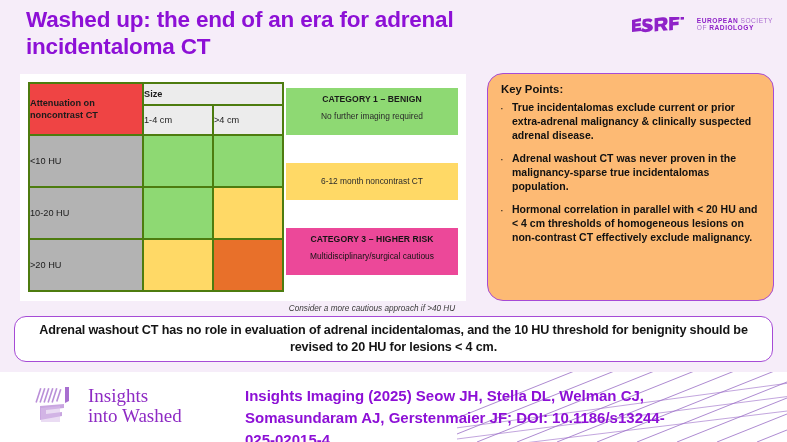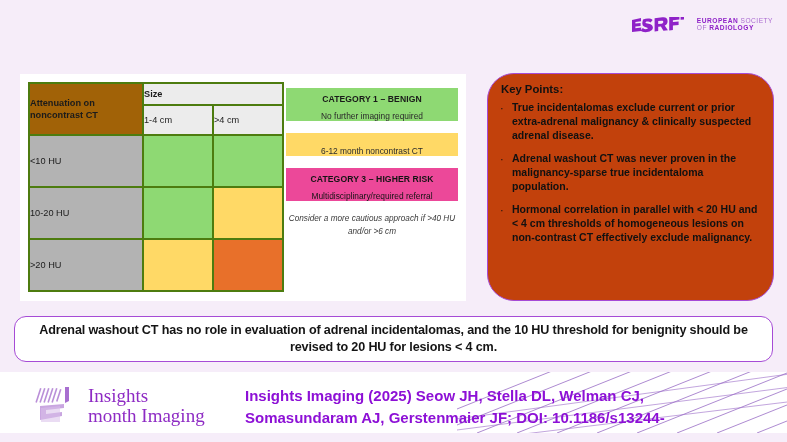--- a/index.html
+++ b/index.html
@@ -26,77 +26,78 @@
   .esr-line2{font-size:6.6px;letter-spacing:.5px;color:#a96ad0;}
   .esr-line2 b{color:#8f22c8;}
 
   
   .card{position:absolute;left:20px;top:74px;width:446px;height:227px;background:#ffffff;}
 
   
   .tbl{position:absolute;left:8px;top:8px;border-collapse:collapse;}
   .tbl td,.tbl th{border:2px solid #4d7c0f;padding:0;text-align:left;vertical-align:middle;
     font-size:9.2px;color:#1b1b1b;}
-  .hdr-attn{width:112px;height:48px;background:#a16207;font-weight:bold;font-size:9.2px;line-height:1.35;}
+  .hdr-attn{width:112px;height:48px;background:#ef4444;font-weight:bold;font-size:9.2px;line-height:1.35;}
   .hdr-size{height:20px;background:#ececec;font-weight:bold;font-size:9.2px;}
   .hdr-sz-cell{width:68px;height:28px;background:#ececec;font-size:9.2px;}
   .rowlab{width:112px;height:50px;background:#b3b3b3;font-size:9.2px;}
   .cell{width:68px;height:50px;}
   .c-green{background:#8ed973;}
   .c-yellow{background:#ffd966;}
   .c-orange{background:#e8702a;}
 
   
   .cats{position:absolute;left:266px;top:14px;width:172px;}
-  .cat{padding:6px 4px 0;text-align:center;margin-bottom:12px;}
+  .cat{padding:6px 4px 14px;text-align:center;margin-bottom:28px;}
   .cat-t{font-size:8.6px;font-weight:bold;color:#191919;letter-spacing:.1px;}
   .cat-s{font-size:8.4px;color:#2b2b2b;margin-top:7px;}
   .cat1{background:#8ed973;}
   .cat2{background:#ffd966;}
   .cat3{background:#ec4899;}
   .cat3 .cat-t,.cat3 .cat-s{color:#141414;}
   .caveat{font-size:8.2px;font-style:italic;color:#3a3a3a;text-align:center;line-height:1.55;}
 
   
   .keypoints{
     position:absolute;left:487px;top:73px;width:287px;height:228px;
-    background:#c2410c;border:1.6px solid #a64bd6;border-radius:27px;
+    background:#fdba74;border:1.6px solid #a64bd6;border-radius:16px;
     box-sizing:border-box;padding:9px 12px 16px 12px;
   }
   .kp-title{font-size:11.3px;font-weight:bold;color:#111;margin:0 0 6px 1px;}
   .kp-list{margin:0;padding:0;list-style:none;}
   .kp-item{display:flex;gap:6px;margin-bottom:9px;}
   .kp-bullet{font-size:11px;color:#111;line-height:1.3;flex:0 0 6px;}
   .kp-text{font-size:10.5px;font-weight:bold;color:#111;line-height:1.33;}
 
   
   .conclusion{
     position:absolute;left:14px;top:316px;width:759px;height:46px;
     background:#ffffff;border:1.6px solid #a64bd6;border-radius:12px;
     box-sizing:border-box;display:flex;align-items:center;justify-content:center;
     text-align:center;padding:0 16px;z-index:3;
   }
   .conclusion-text{font-size:12.6px;font-weight:bold;color:#141414;line-height:1.38;letter-spacing:-0.15px;}
 
   
-  .footer{position:absolute;left:0;top:372px;width:787px;height:61px;background:#ffffff;overflow:hidden;}
+  .footer{position:absolute;left:0;top:372px;width:787px;height:70px;background:#ffffff;overflow:hidden;}
   .hatch{position:absolute;right:0;bottom:0;width:330px;height:78px;opacity:.95;}
   .ii-logo{position:absolute;left:34px;top:12px;display:flex;align-items:center;gap:10px;}
   .ii-words{font-family:"Liberation Serif", serif;color:#8e2bc4;font-size:19px;line-height:1.06;}
   .citation{
     position:absolute;left:245px;top:13px;width:420px;
     font-size:15px;font-weight:bold;color:#8d10d6;line-height:1.45;
   }
 </style>
 </head>
 <body>
 
 <div class="poster">
 
   <div class="header">
+    <div class="title">Washed up: the end of an era for adrenal incidentaloma CT</div>
 
     <div class="esr-logo">
       <svg class="esr-mark" width="58" height="16" viewBox="0 0 58 16">
         <g fill="#8f22c8">
           <path d="M0 3 L9 1 L9 4.2 L3.4 5 L3.4 6.6 L8.6 6 L8.6 9 L3.4 9.5 L3.4 11.2 L9.2 10.6 L9.2 13.9 L0 15 Z"></path>
           <path d="M11 2.5 C15 1 19 1.4 20.6 3 L18.6 5.6 C17.4 4.5 14.8 4.2 13.8 4.9 C13 5.5 13.7 6.2 15.4 6.5 C18.6 7.1 20.9 8 20.9 10.6 C20.9 13.4 17.6 15.2 13.6 15.2 C11.3 15.2 9.6 14.6 8.6 13.6 L10.8 10.9 C11.9 11.9 13.4 12.3 14.7 12.1 C15.8 11.9 16.3 11.2 15.2 10.8 C12.3 9.9 10.3 9.3 10.3 6.6 C10.3 4.9 10.9 3.2 11 2.5 Z"></path>
           <path d="M22.6 1.2 L30.4 0.3 C33.8 -0.1 35.6 1.4 35.6 4.2 C35.6 6.3 34.5 7.8 32.7 8.6 L35.9 13.2 L31.4 13.7 L28.9 9.5 L26.2 9.8 L26.2 14 L22.6 14.4 Z M26.2 4 L26.2 7 L29.5 6.7 C30.7 6.6 31.3 6 31.3 5.1 C31.3 4.2 30.7 3.7 29.5 3.8 Z"></path>
           <path d="M37.2 0 L47.4 -1 L47.4 2.6 L40.9 3.2 L40.9 5.1 L46.6 4.6 L46.6 7.9 L40.9 8.4 L40.9 13 L37.2 13.4 Z"></path>
           <path d="M48.6 -1.2 L52 -1.6 L52 2.4 L48.6 2.8 Z"></path>
         </g>
@@ -147,37 +148,37 @@
     <div class="cats">
       <div class="cat cat1">
         <div class="cat-t">CATEGORY 1 – BENIGN</div>
         <div class="cat-s">No further imaging required</div>
       </div>
       <div class="cat cat2">
         <div class="cat-s">6-12 month noncontrast CT</div>
       </div>
       <div class="cat cat3">
         <div class="cat-t">CATEGORY 3 – HIGHER RISK</div>
-        <div class="cat-s">Multidisciplinary/required referral</div>
+        <div class="cat-s">Multidisciplinary/surgical cautious</div>
       </div>
       <div class="caveat">Consider a more cautious approach if &gt;40 HU and/or &gt;6 cm</div>
     </div>
 
   </div>
 
   <div class="keypoints">
     <div class="kp-title">Key Points:</div>
     <div class="kp-list">
       <div class="kp-item">
         <span class="kp-bullet">·</span>
         <span class="kp-text">True incidentalomas exclude current or prior extra-adrenal malignancy &amp; clinically suspected adrenal disease.</span>
       </div>
       <div class="kp-item">
         <span class="kp-bullet">·</span>
-        <span class="kp-text">Adrenal washout CT was never proven in the malignancy-sparse true incidentaloma population.</span>
+        <span class="kp-text">Adrenal washout CT was never proven in the malignancy-sparse true incidentalomas population.</span>
       </div>
       <div class="kp-item">
         <span class="kp-bullet">·</span>
         <span class="kp-text">Hormonal correlation in parallel with &lt; 20 HU and &lt; 4 cm thresholds of homogeneous lesions on non-contrast CT effectively exclude malignancy.</span>
       </div>
     </div>
   </div>
 
   <div class="conclusion">
     <div class="conclusion-text">Adrenal washout CT has no role in evaluation of adrenal incidentalomas, and the 10 HU threshold for benignity should be revised to 20 HU for lesions &lt; 4 cm.</div>
@@ -214,20 +215,20 @@
           <rect x="18" y="4" width="1.6" height="15" transform="rotate(18 18 4)"></rect>
           <rect x="22" y="4" width="1.6" height="15" transform="rotate(18 22 4)"></rect>
           <rect x="26" y="5" width="1.6" height="13" transform="rotate(18 26 5)"></rect>
         </g>
         <path d="M6 22 L30 20 L30 24 L12 26 L12 30 L28 28 L28 32 L6 36 Z" fill="#c9a6e0"></path>
         <path d="M31 3 L35 3 L35 17 L31 19 Z" fill="#a86fd0"></path>
         <path d="M7 24 L26 22 L26 38 L7 38 Z" fill="#d9bfe9" opacity="0.55"></path>
       </svg>
       <div class="ii-words">
         <div>Insights</div>
-        <div>month Imaging</div>
+        <div>into Washed</div>
       </div>
     </div>
 
     <div class="citation">Insights Imaging (2025) Seow JH, Stella DL, Welman CJ, Somasundaram AJ, Gerstenmaier JF; DOI: 10.1186/s13244-025-02015-4</div>
   </div>
 
 </div>
 
 </body></html>

